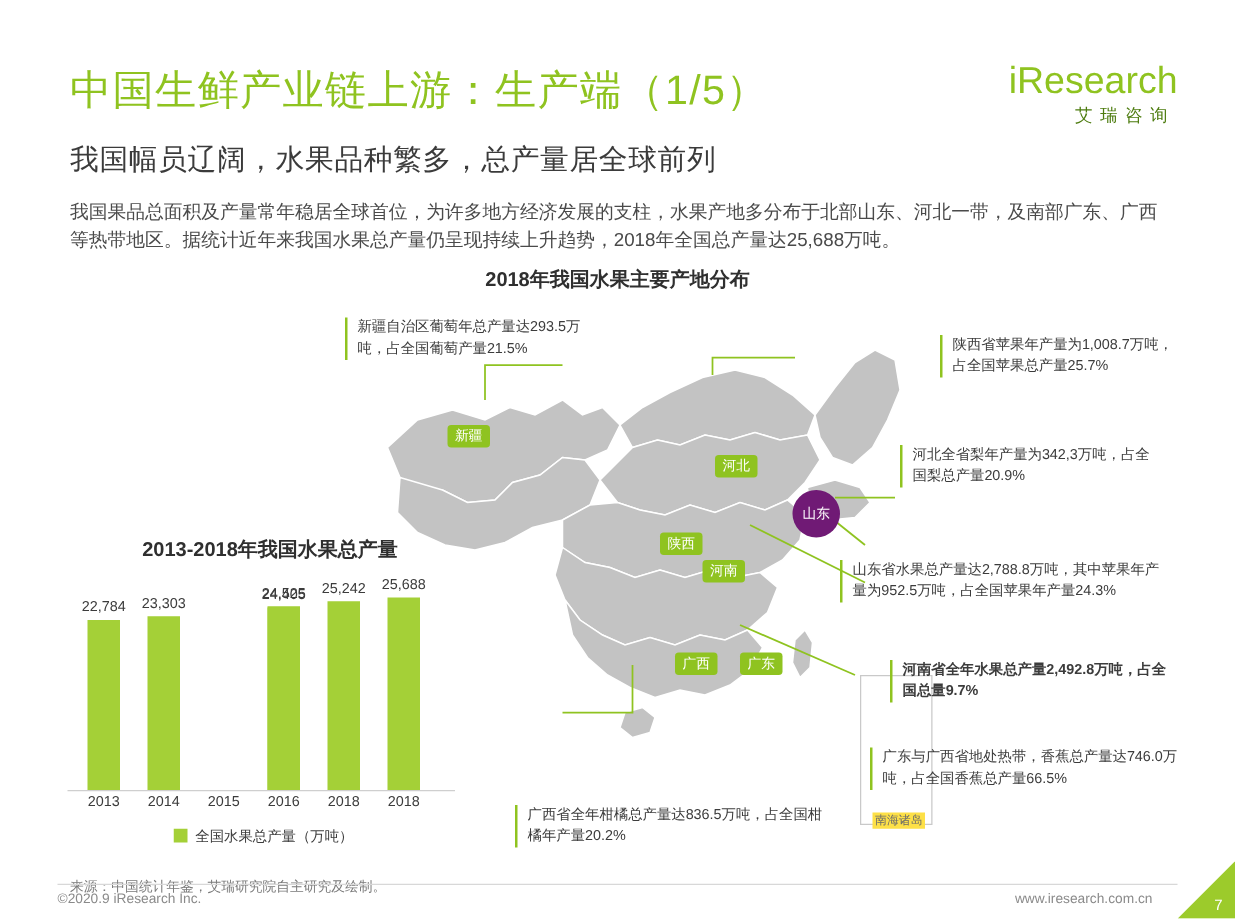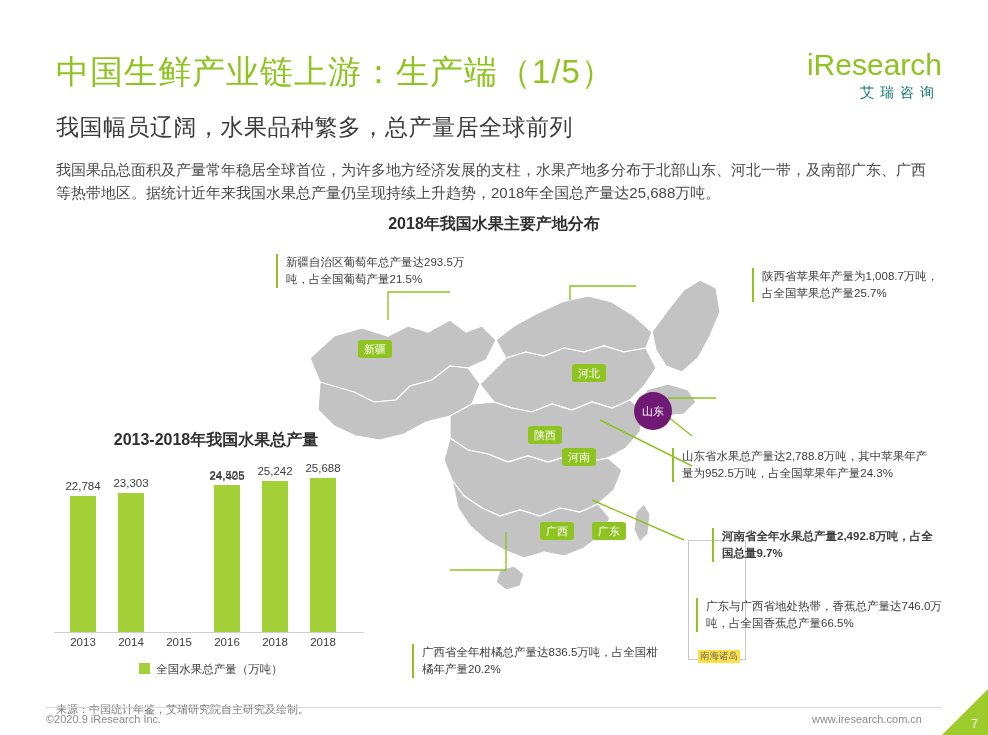--- a/index.html
+++ b/index.html
@@ -44,21 +44,21 @@
     text-align: right;
   }
   .logo-top .i-dot {
     color: #8fc320;
   }
   .logo-top .r-word {
     color: #8fc320;
   }
   .logo-sub {
     font-size: 14px;
-    color: #0f766e;
+    color: #4d7c0f;
     letter-spacing: 6px;
     text-align: right;
     padding-right: 2px;
     margin-top: 2px;
   }
   .subtitle {
     position: absolute;
     left: 56px; top: 112px;
     font-size: 23px;
     color: #3b3b3b;
@@ -311,20 +311,21 @@
     <div class="prov-pill" style="left:262px; top:208px;">河南</div>
     <div class="prov-pill" style="left:240px; top:282px;">广西</div>
     <div class="prov-pill" style="left:292px; top:282px;">广东</div>
 
     <div class="nanhai" style="left:388px; top:300px;"></div>
     <div class="nanhai-label" style="left:398px; top:410px;">南海诸岛</div>
   </div>
 
   <div class="note left-border" style="left:276px; top:254px; width:190px;">新疆自治区葡萄年总产量达293.5万吨，占全国葡萄产量21.5%</div>
   <div class="note left-border" style="left:752px; top:268px; width:180px;">陕西省苹果年产量为1,008.7万吨，占全国苹果总产量25.7%</div>
+  <div class="note left-border" style="left:720px; top:356px; width:200px;">河北全省梨年产量为342,3万吨，占全国梨总产量20.9%</div>
   <div class="note left-border" style="left:672px; top:448px; width:248px;">山东省水果总产量达2,788.8万吨，其中苹果年产量为952.5万吨，占全国苹果年产量24.3%</div>
   <div class="note left-border bold" style="left:712px; top:528px; width:214px;">河南省全年水果总产量2,492.8万吨，占全国总量9.7%</div>
   <div class="note left-border" style="left:696px; top:598px; width:236px;">广东与广西省地处热带，香蕉总产量达746.0万吨，占全国香蕉总产量66.5%</div>
   <div class="note left-border" style="left:412px; top:644px; width:246px;">广西省全年柑橘总产量达836.5万吨，占全国柑橘年产量20.2%</div>
 
   <div class="chart-box">
     <div class="chart-title">2013-2018年我国水果总产量</div>
 
     <div class="bars">
       <div class="bar-col" style="left:6px;">

